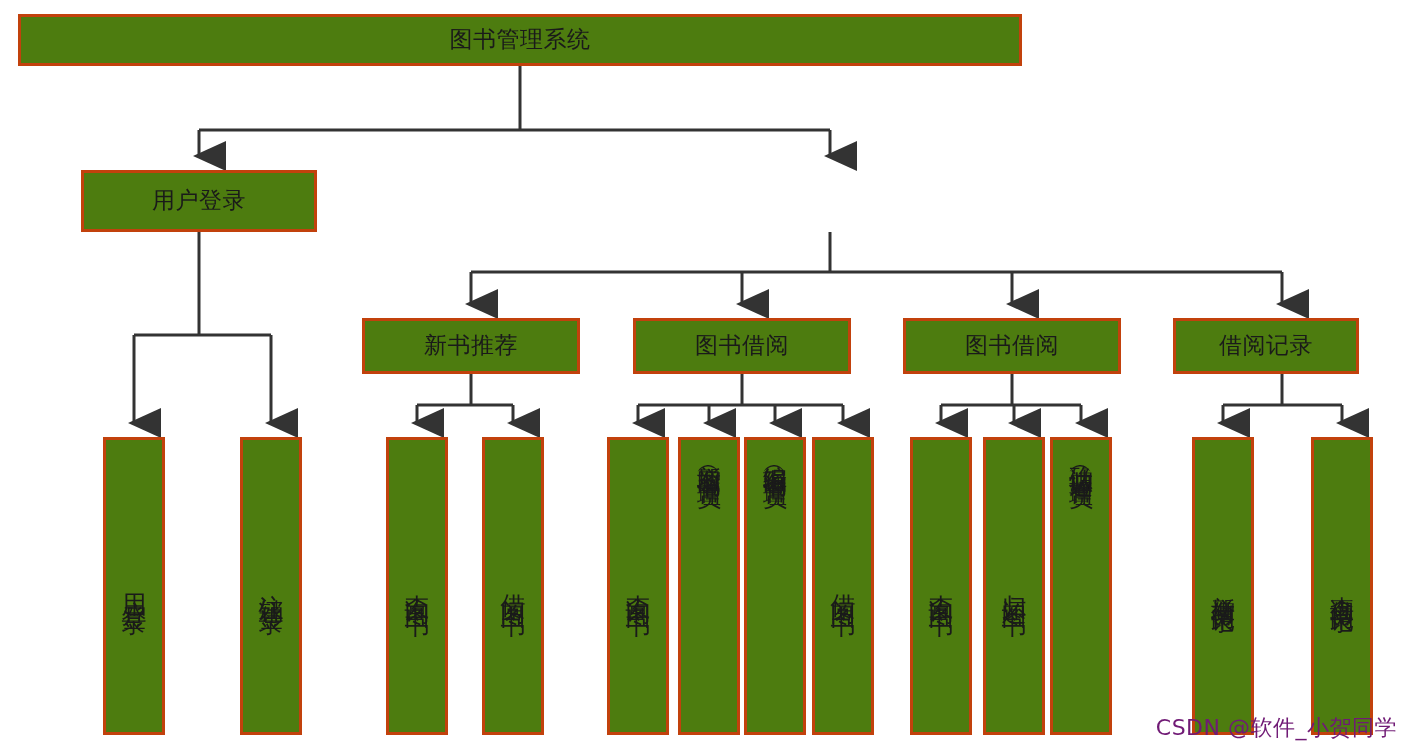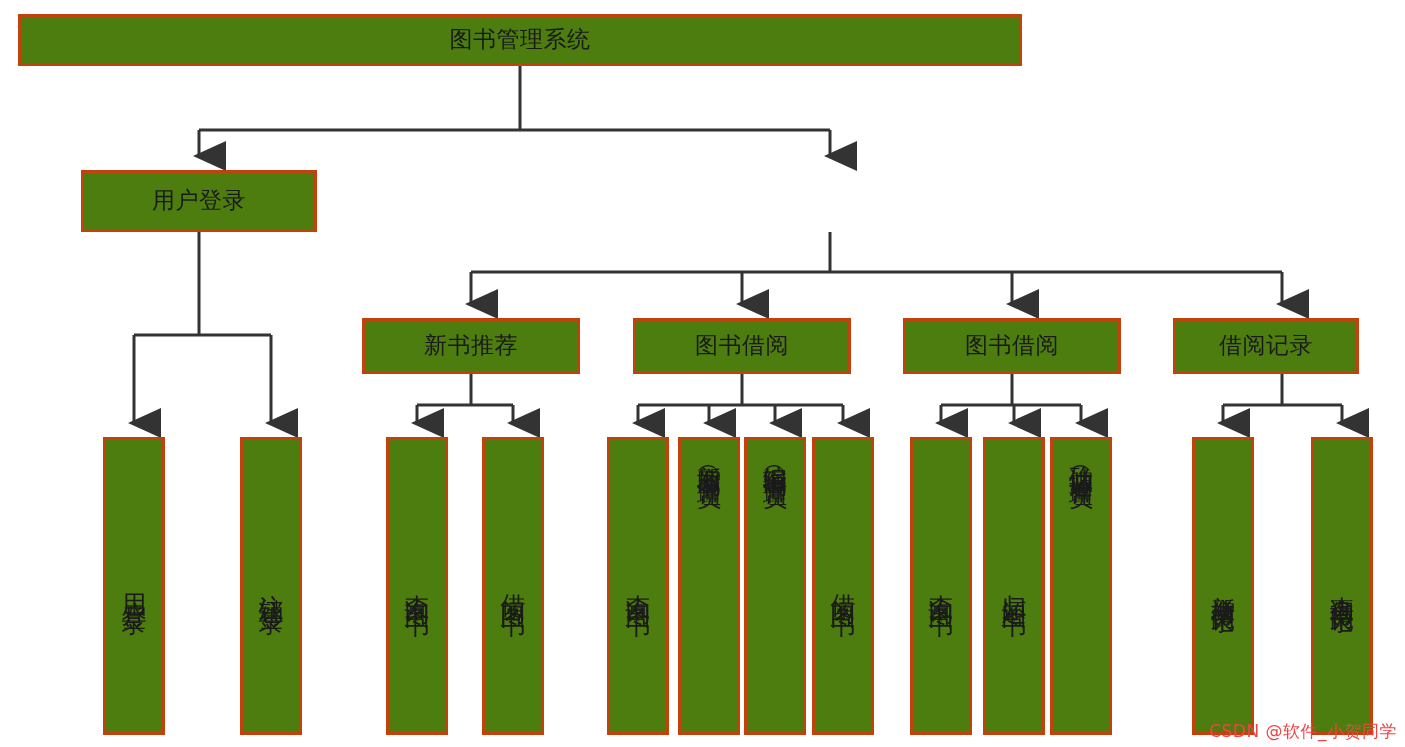--- a/index.html
+++ b/index.html
@@ -65,22 +65,22 @@
     font-size: 24px;
     letter-spacing: 3px;
   }
   .node.vert.top-align {
     align-items: flex-start;
   }
   #watermark {
     position: absolute;
     right: 8px;
     bottom: 4px;
-    font-size: 17px;
-    color: #ef4444;
+    font-size: 22px;
+    color: #701a75;
     letter-spacing: 0.5px;
     white-space: nowrap;
     user-select: none;
     text-align: center;
   }
 </style>
 </head>
 <body>
 
 <div id="canvas">

